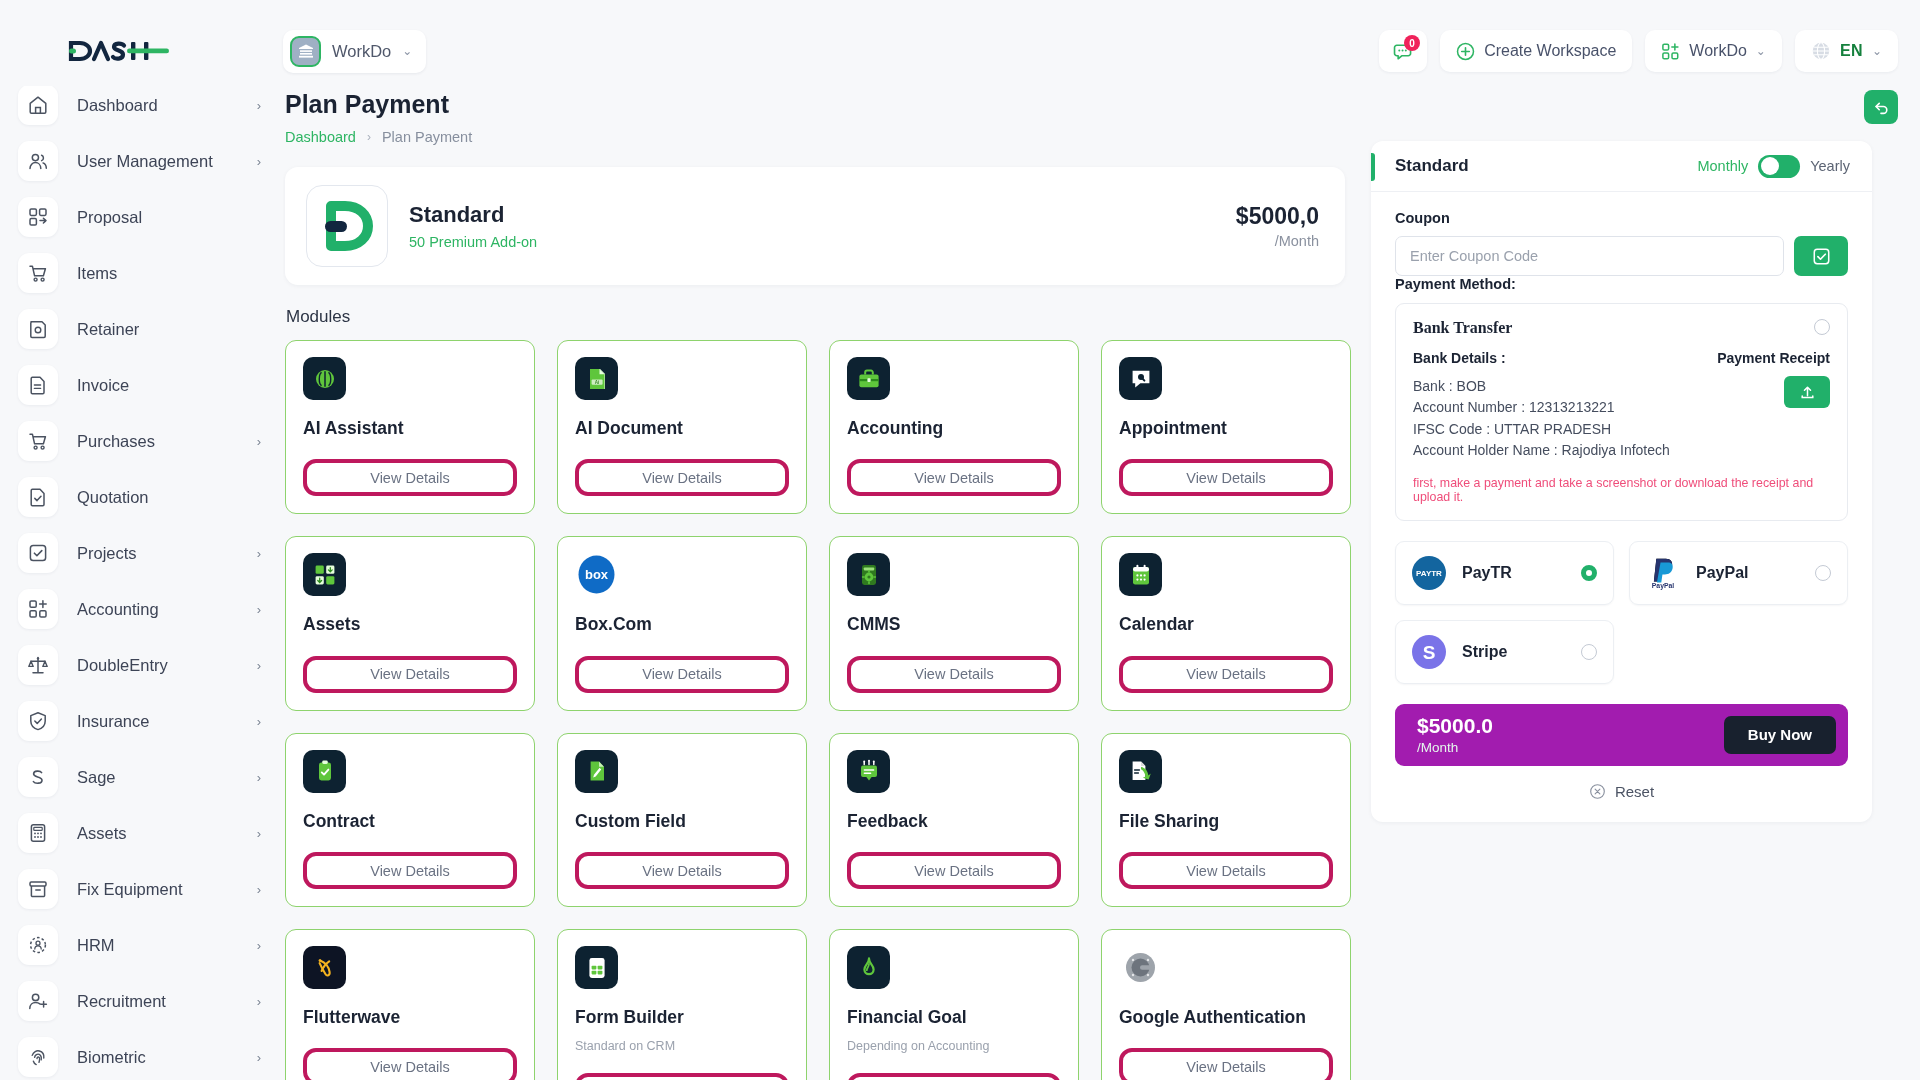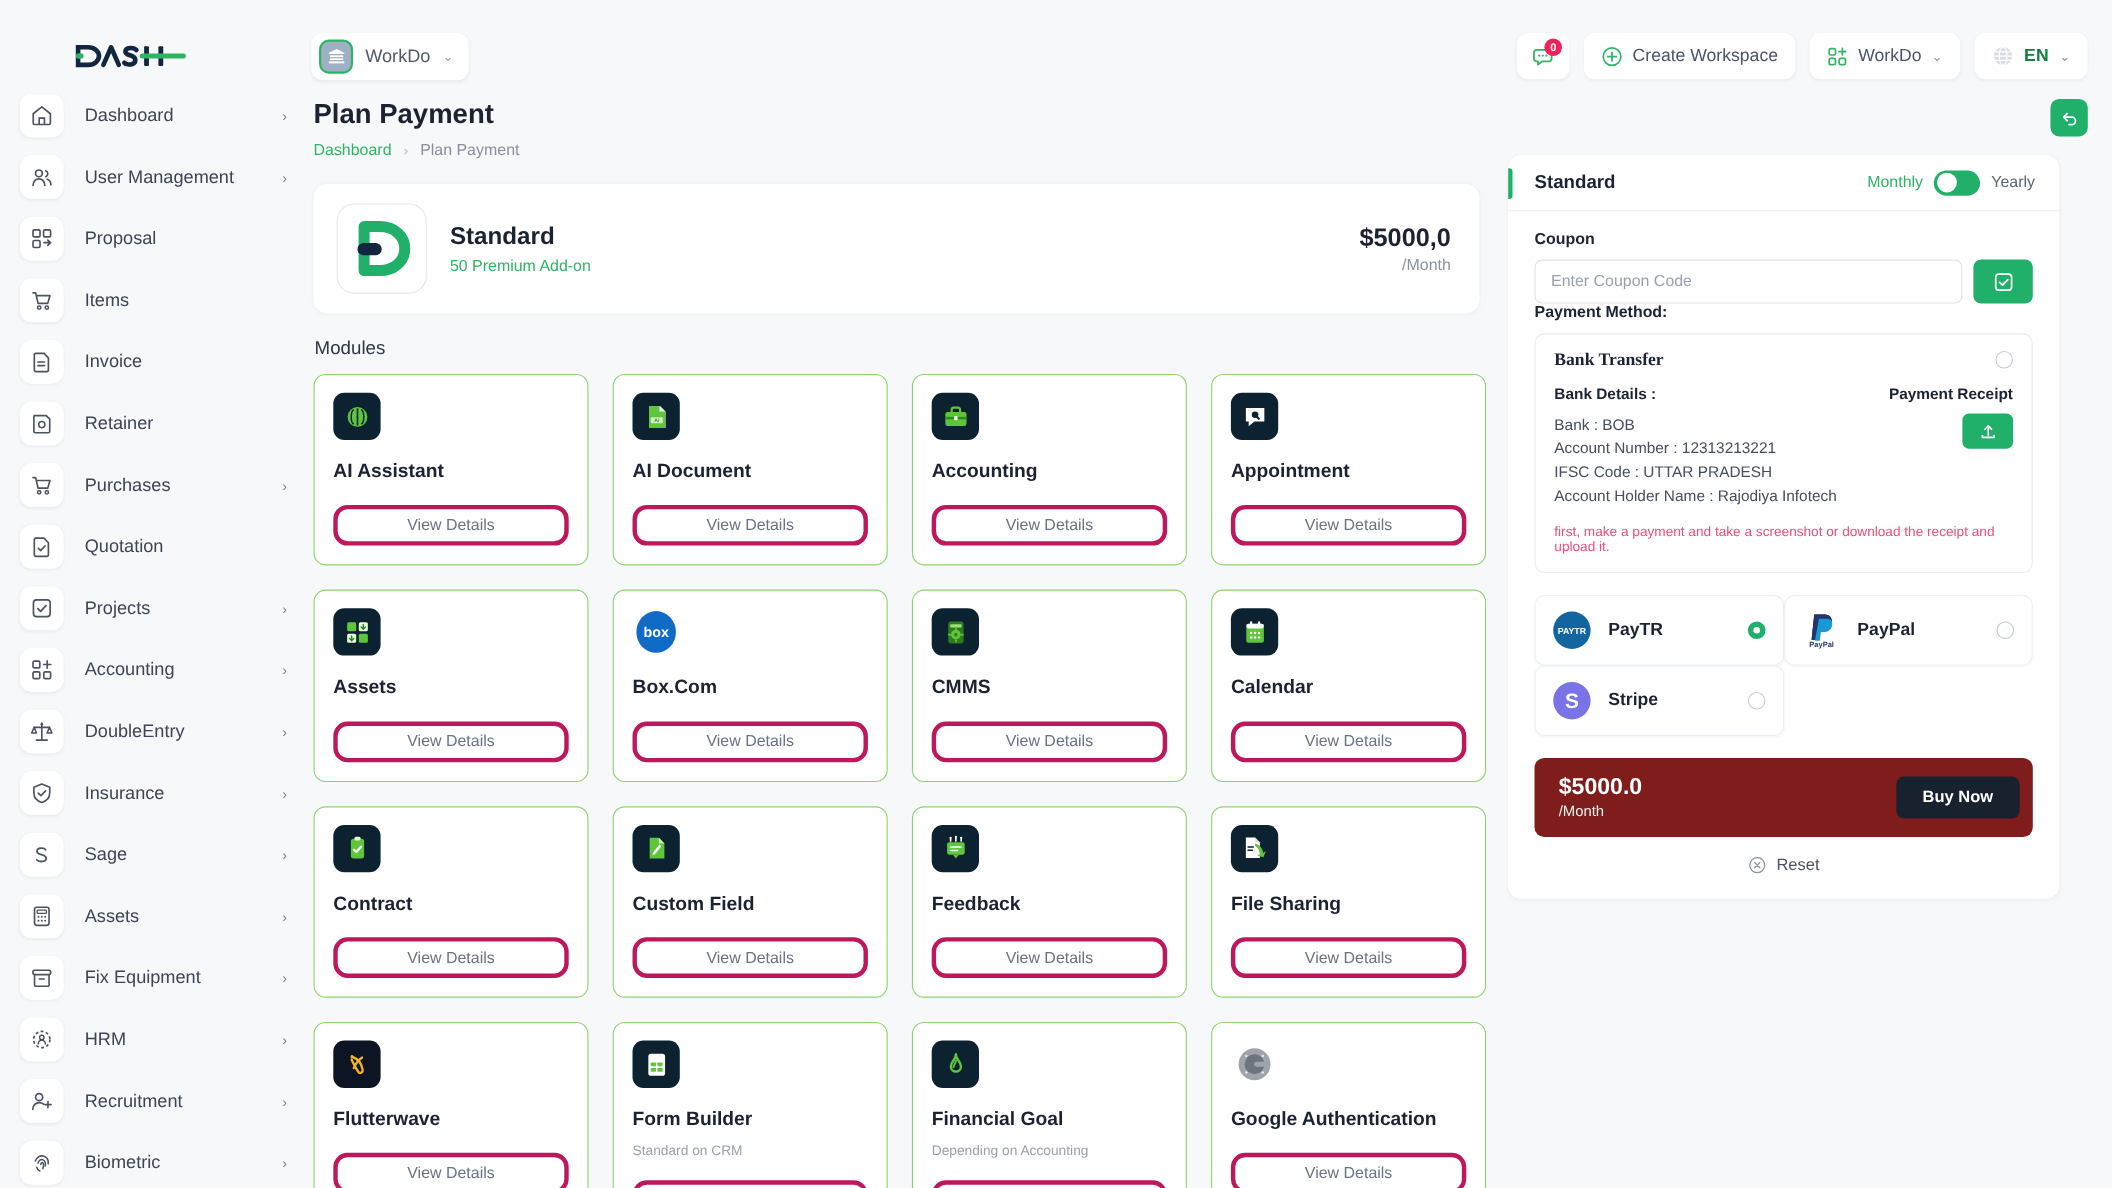--- a/index.html
+++ b/index.html
@@ -162,32 +162,32 @@
   .bank-sub { font-size: 14px; font-weight: bold; color: #1b2333; margin-bottom: 10px; }
   .bank-line { font-size: 14px; color: #454d5e; line-height: 1.53; }
   .bank-right { text-align: right; width: 150px; }
   .receipt-lbl { font-size: 14px; font-weight: bold; color: #1b2333; margin-bottom: 10px; }
   .upload-btn {
     width: 46px; height: 32px; background: #21b06a; border-radius: 6px;
     display: inline-flex; align-items: center; justify-content: center;
   }
   .note { font-size: 12.4px; color: #ef4d7a; margin-top: 14px; }
 
-  .pm-grid { display: grid; grid-template-columns: repeat(2, 1fr); }
+  .pm-grid { display: grid; grid-template-columns: repeat(2, 1fr); gap: 15px; }
   .pm-card {
     border: 1px solid #eceff3; border-radius: 9px; height: 64px;
     display: flex; align-items: center; padding: 0 16px 0 14px;
     box-shadow: 0 1px 2px rgba(20,30,60,.04);
   }
   .pm-logo { width: 38px; height: 38px; flex: 0 0 38px; display: flex; align-items: center; justify-content: center; }
   .pm-name { margin-left: 14px; font-size: 16px; font-weight: bold; color: #1b2333; }
   .pm-radio { margin-left: auto; }
 
   .total-bar {
-    margin-top: 20px; background: #7f1d1d; border-radius: 9px; height: 72px;
+    margin-top: 20px; background: #a21caf; border-radius: 9px; height: 62px;
     display: flex; align-items: center; padding: 0 12px 0 22px;
   }
   .total-price { font-size: 21px; font-weight: bold; color: #fff; }
   .total-per { font-size: 13.5px; color: #e4f7ec; margin-top: 2px; }
   .buy-btn {
     margin-left: auto; background: #18212e; color: #fff; border-radius: 7px;
     height: 38px; padding: 0 24px; display: flex; align-items: center;
     font-size: 15px; font-weight: bold;
   }
   .reset-row { display: flex; align-items: center; justify-content: center; gap: 9px; margin-top: 17px; }
@@ -307,34 +307,34 @@
             <path d="M3 4.2 H5.4 L7.6 13.8 H16.4 L18.4 6.8 H6.2" fill="none" stroke="#4b5361" stroke-width="1.5" stroke-linejoin="round" stroke-linecap="round"></path>
             <circle cx="8.6" cy="17.6" r="1.5" fill="none" stroke="#4b5361" stroke-width="1.4"></circle>
             <circle cx="15.6" cy="17.6" r="1.5" fill="none" stroke="#4b5361" stroke-width="1.4"></circle>
           </svg>
         </span>
         <span class="snav-label">Items</span>
       </div>
       <div class="snav-item">
         <span class="snav-tile">
           <svg width="22" height="22" viewBox="0 0 22 22">
+            <path d="M4 3.8 H15 L18.2 7 V18.2 A1.2 1.2 0 0 1 17 19.4 H5 A1.2 1.2 0 0 1 3.8 18.2 V5 A1.2 1.2 0 0 1 5 3.8 Z" fill="none" stroke="#4b5361" stroke-width="1.5" stroke-linejoin="round"></path>
+            <circle cx="11" cy="12" r="2.8" fill="none" stroke="#4b5361" stroke-width="1.4"></circle>
+          </svg>
+        </span>
+        <span class="snav-label">Retainer</span>
+      </div>
+      <div class="snav-item">
+        <span class="snav-tile">
+          <svg width="22" height="22" viewBox="0 0 22 22">
             <path d="M5.4 3.2 H13 L17 7.4 V18.6 A1.2 1.2 0 0 1 15.8 19.8 H5.4 A1.2 1.2 0 0 1 4.2 18.6 V4.4 A1.2 1.2 0 0 1 5.4 3.2 Z" fill="none" stroke="#4b5361" stroke-width="1.5" stroke-linejoin="round"></path>
             <path d="M7.4 11 H13.6 M7.4 14.4 H13.6" stroke="#4b5361" stroke-width="1.4" stroke-linecap="round"></path>
           </svg>
         </span>
         <span class="snav-label">Invoice</span>
-      </div>
-      <div class="snav-item">
-        <span class="snav-tile">
-          <svg width="22" height="22" viewBox="0 0 22 22">
-            <path d="M4 3.8 H15 L18.2 7 V18.2 A1.2 1.2 0 0 1 17 19.4 H5 A1.2 1.2 0 0 1 3.8 18.2 V5 A1.2 1.2 0 0 1 5 3.8 Z" fill="none" stroke="#4b5361" stroke-width="1.5" stroke-linejoin="round"></path>
-            <circle cx="11" cy="12" r="2.8" fill="none" stroke="#4b5361" stroke-width="1.4"></circle>
-          </svg>
-        </span>
-        <span class="snav-label">Retainer</span>
       </div>
       <div class="snav-item">
         <span class="snav-tile">
           <svg width="22" height="22" viewBox="0 0 22 22">
             <path d="M3 4.2 H5.4 L7.6 13.8 H16.4 L18.4 6.8 H6.2" fill="none" stroke="#4b5361" stroke-width="1.5" stroke-linejoin="round" stroke-linecap="round"></path>
             <circle cx="8.6" cy="17.6" r="1.5" fill="none" stroke="#4b5361" stroke-width="1.4"></circle>
             <circle cx="15.6" cy="17.6" r="1.5" fill="none" stroke="#4b5361" stroke-width="1.4"></circle>
           </svg>
         </span>
         <span class="snav-label">Purchases</span>

